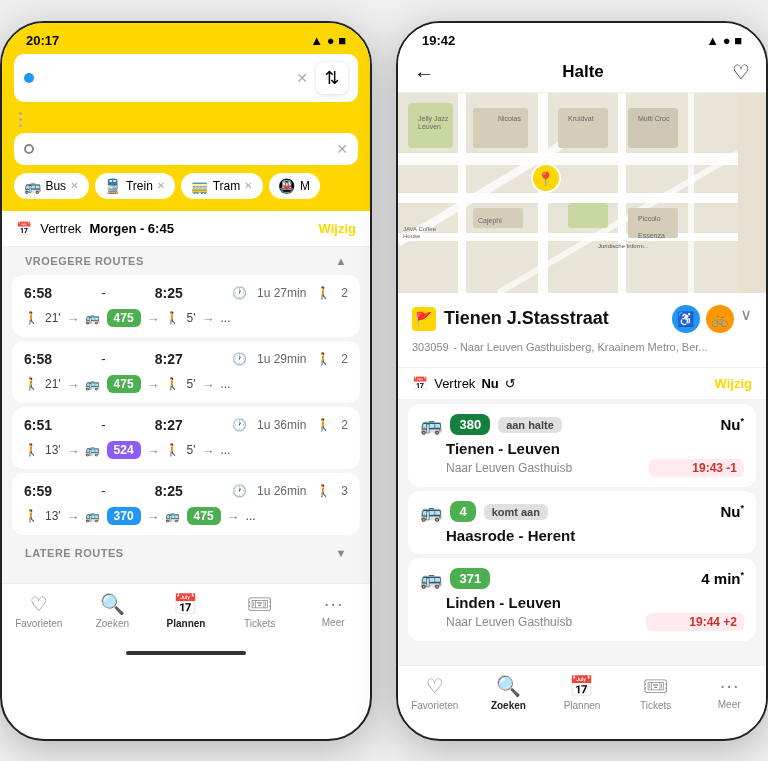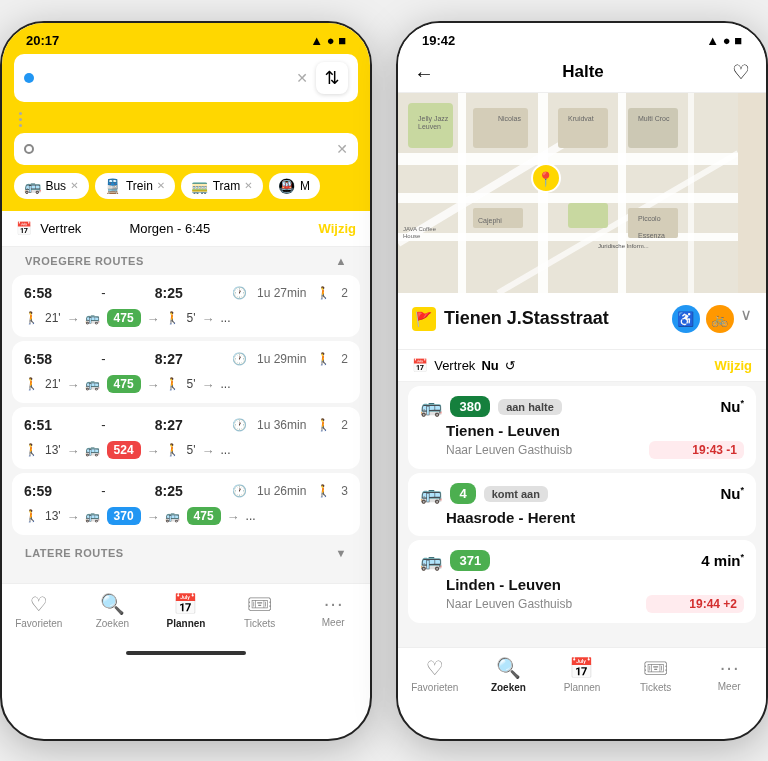--- a/index.html
+++ b/index.html
@@ -172,21 +172,21 @@
       color: #444;
     }
     .line-badge {
       border-radius: 6px;
       padding: 2px 7px;
       font-size: 12px;
       font-weight: 700;
       color: #fff;
     }
     .badge-green { background: #4CAF50; }
-    .badge-purple { background: #ef4444; }
+    .badge-purple { background: #8b5cf6; }
     .badge-blue { background: #2196F3; }
     .arrow { font-size: 13px; color: #888; }
 
     
     .bottom-nav {
       display: flex;
       justify-content: space-around;
       align-items: center;
       padding: 8px 0 14px;
       border-top: 1px solid #eee;
@@ -377,21 +377,21 @@
       <div class="chip">
         <span class="chip-icon">🚇</span>
         <span>M</span>
       </div>
     </div>
   </div>
 
   <div class="depart-bar">
     <span>📅</span>
     <span>Vertrek</span>
-    <span style="font-weight:400;margin-left:40px;">Morgen - 6:45</span>
+    <span style="font-weight:700;">Morgen - 6:45</span>
     <span class="wijzig">Wijzig</span>
   </div>
 
   <div class="content">
 
     <div class="section-header">
       <span>VROEGERE ROUTES</span>
       <span>▲</span>
     </div>
 
@@ -592,20 +592,25 @@
   <div class="stop-info">
     <div class="stop-name-row">
       <div class="stop-flag">🚩</div>
       <span class="stop-name">Tienen J.Stasstraat</span>
       <div class="stop-badges">
         <div class="acc-badge">♿</div>
         <div class="acc-badge orange">🚲</div>
         <span class="chevron-down">∨</span>
       </div>
     </div>
+    <div>
+      <span style="font-size:11px;color:#888;">303059</span>
+      <span style="font-size:11px;color:#888;"> - </span>
+      <span style="font-size:11px;color:#888;">Naar Leuven Gasthuisberg, Kraainem Metro, Ber...</span>
+    </div>
   </div>
 
   <div class="depart-bar2">
     <span>📅</span>
     <span>Vertrek</span>
     <span style="font-weight:600;">Nu</span>
     <span>↺</span>
     <span class="wijzig2">Wijzig</span>
   </div>
 

